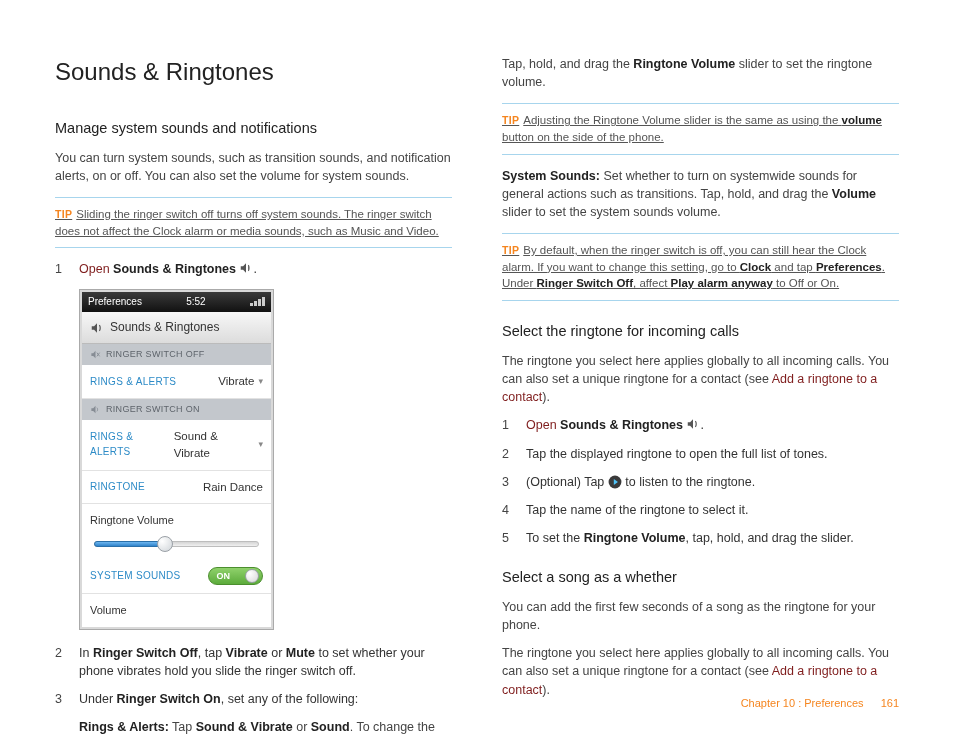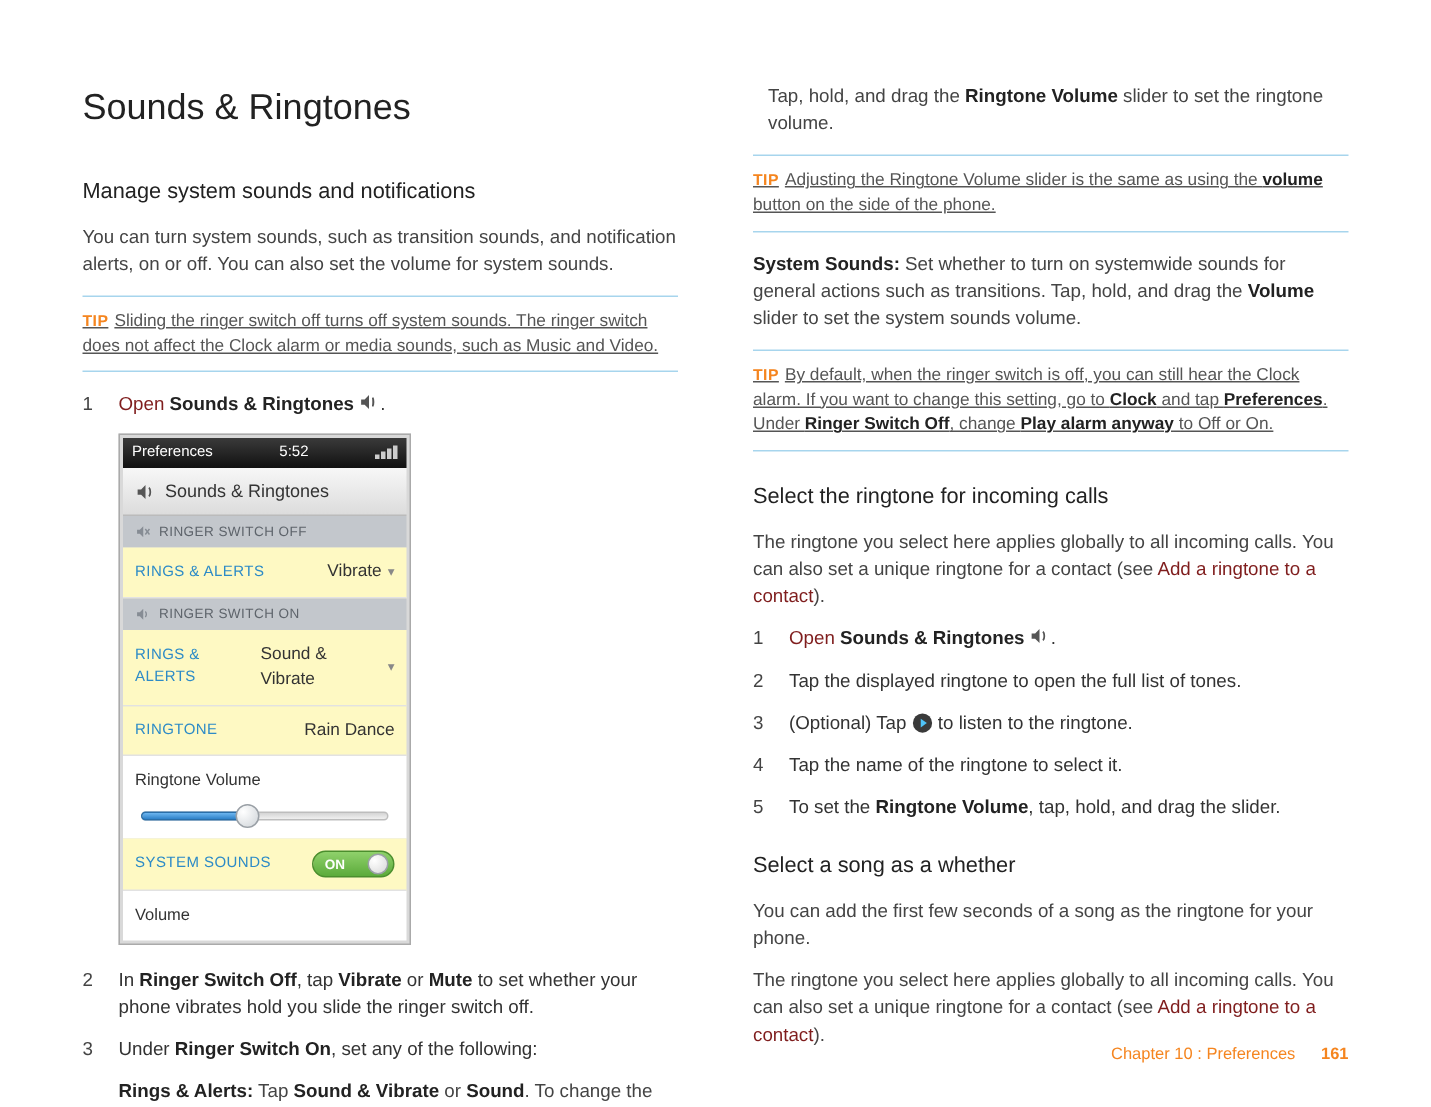--- a/index.html
+++ b/index.html
@@ -89,21 +89,21 @@
     display:flex; align-items:center; gap:6px;
     border-bottom:1px solid #bbb;
   }
   .phone .section-hdr{
     background:#c3c7cc; color:#5e646b;
     font-size:9px; letter-spacing:0.3px;
     padding:4px 8px;
     display:flex; align-items:center; gap:5px;
   }
   .phone .row{
-    background:#fef9c3;
+    background:#ffffff;
     padding:8px;
     display:flex; justify-content:space-between; align-items:center;
     border-bottom:1px solid #e2e2e2;
     font-size:11.5px;
   }
   .phone .row .lbl{ color:#2d8bc7; font-size:10px; letter-spacing:0.3px;}
   .phone .row .val{ color:#333; display:flex; align-items:center; gap:4px;}
   .phone .row .caret{ color:#888; font-size:9px;}
   .phone .block{
     background:#fff; padding:9px 8px 4px 8px;
@@ -139,21 +139,21 @@
     background:radial-gradient(circle at 30% 30%, #fff, #d7d7d7);
     border:1px solid #9aa0a6;
   }
   .mute-ico{
     width:11px;height:11px;
   }
   .footer{
     position:absolute; bottom:26px; right:55px;
     font-size:11px; color:#f5851f;
   }
-  .footer .pg{ color:#f5851f; margin-left:14px;font-weight:bold;}
+  .footer .pg{ color:#f5851f; margin-left:14px;}
 </style>
 </head>
 <body>
 
 <div class="cols">
 
   <div class="col">
     <h1>Sounds &amp; Ringtones</h1>
 
     <h2>Manage system sounds and notifications</h2>
@@ -257,34 +257,34 @@
         <span>Under </span><b>Ringer Switch On</b><span>, set any of the following:</span>
       </div>
     </div>
 
     <p class="indent">
       <b>Rings &amp; Alerts:</b><span> Tap </span><b>Sound &amp; Vibrate</b><span> or </span><b>Sound</b><span>. To change the ringtone for incoming calls, see </span>
     </p>
   </div>
 
   <div class="col">
-    <p class="indent" style="margin-left:10px">
+    <p class="indent" style="margin-left:0">
       <span>Tap, hold, and drag the </span><b>Ringtone Volume</b><span> slider to set the ringtone volume.</span>
     </p>
 
     <div class="tipbox">
       <span class="tiplabel">TIP</span><span>Adjusting the Ringtone Volume slider is the same as using the </span><b>volume</b><span> button on the side of the phone.</span>
     </div>
 
     <p>
       <b>System Sounds:</b><span> Set whether to turn on systemwide sounds for general actions such as transitions. Tap, hold, and drag the </span><b>Volume</b><span> slider to set the system sounds volume.</span>
     </p>
 
     <div class="tipbox">
-      <span class="tiplabel">TIP</span><span>By default, when the ringer switch is off, you can still hear the Clock alarm. If you want to change this setting, go to </span><b>Clock</b><span> and tap </span><b>Preferences</b><span>. Under </span><b>Ringer Switch Off</b><span>, change </span><b>Play alarm anyway</b><span> to Off or On.</span>
+      <span class="tiplabel">TIP</span><span>By default, when the ringer switch is off, you can still hear the Clock alarm. If you want to change this setting, go to </span><b>Clock</b><span> and tap </span><b>Preferences</b><span>. Under </span><b>Ringer Switch Off</b><span>, affect </span><b>Play alarm anyway</b><span> to Off or On.</span>
     </div>
 
     <h2>Select the ringtone for incoming calls</h2>
     <p>
       <span>The ringtone you select here applies globally to all incoming calls. You can also set a unique ringtone for a contact (see </span><span class="link">Add a ringtone to a contact</span><span>).</span>
     </p>
 
     <div class="step">
       <div class="num">1</div>
       <div class="body"><span class="link">Open</span> <b>Sounds &amp; Ringtones</b>

